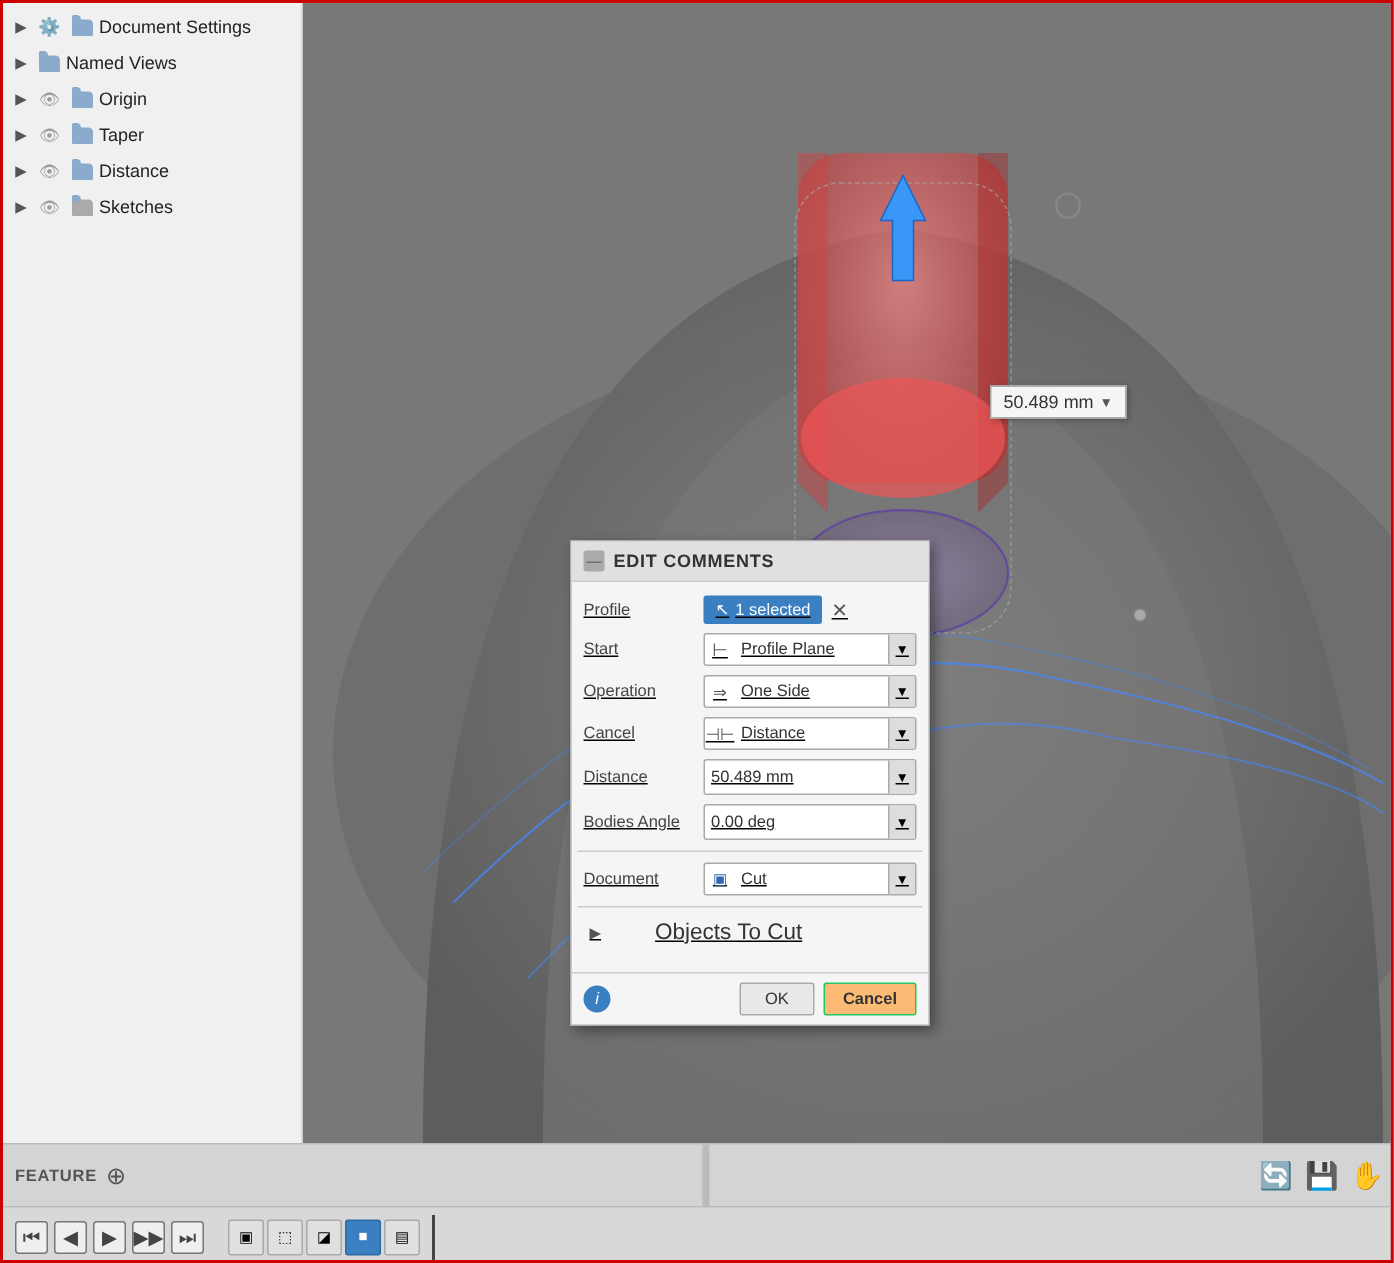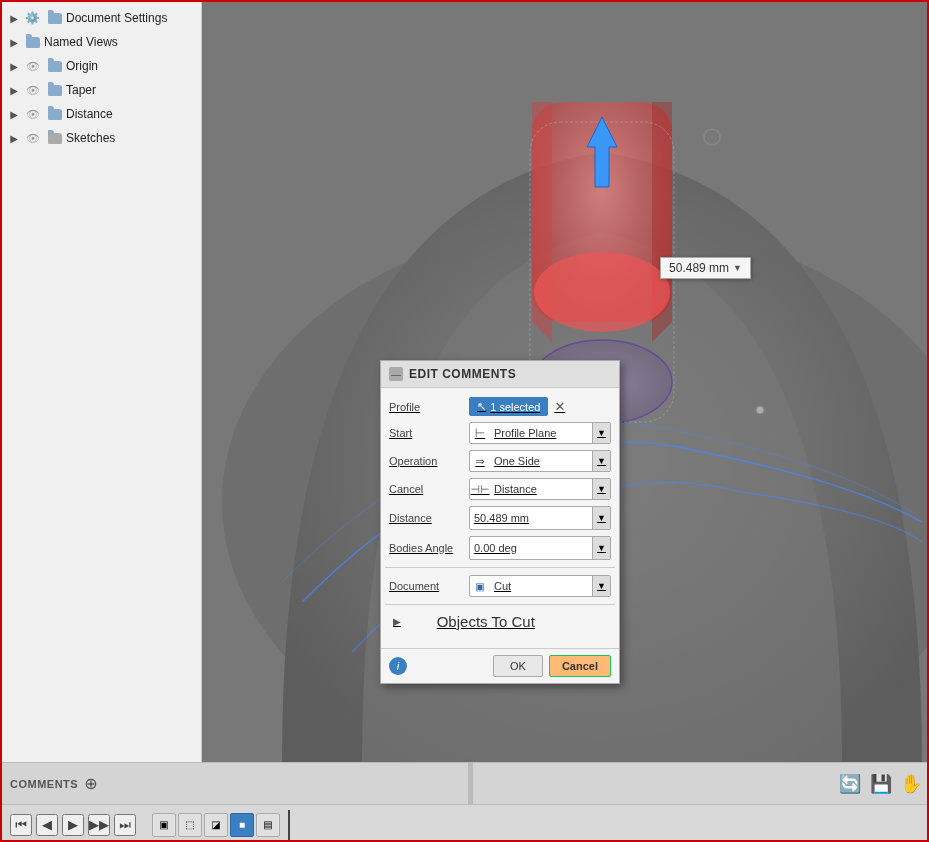--- a/index.html
+++ b/index.html
@@ -310,21 +310,21 @@
             <button class="cancel-btn">Cancel</button>
           </div>
         </div>
       </div>
 
     </div>
   </div>
 
   <div class="bottom-bar">
     <div class="comments-section">
-      <span class="comments-label">COMMENTS</span>
+      <span class="comments-label">FEATURE</span>
       <span class="add-comment-btn">⊕</span>
     </div>
     <div class="separator-bar"></div>
     <div style="flex:1; display:flex; align-items:center; justify-content:flex-end; padding-right:8px; gap:8px;">
 
       <span style="font-size:18px; color:#555; cursor:pointer;">🔄</span>
       <span style="font-size:18px; color:#555; cursor:pointer;">💾</span>
       <span style="font-size:18px; color:#555; cursor:pointer;">✋</span>
     </div>
   </div>

